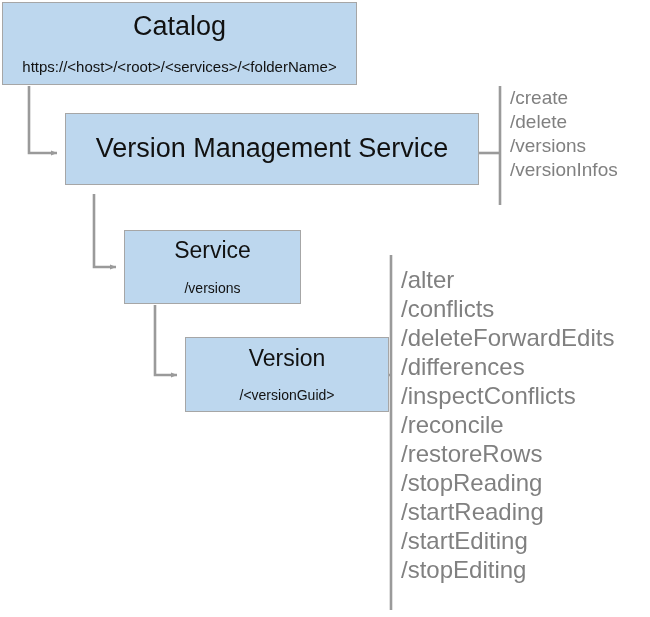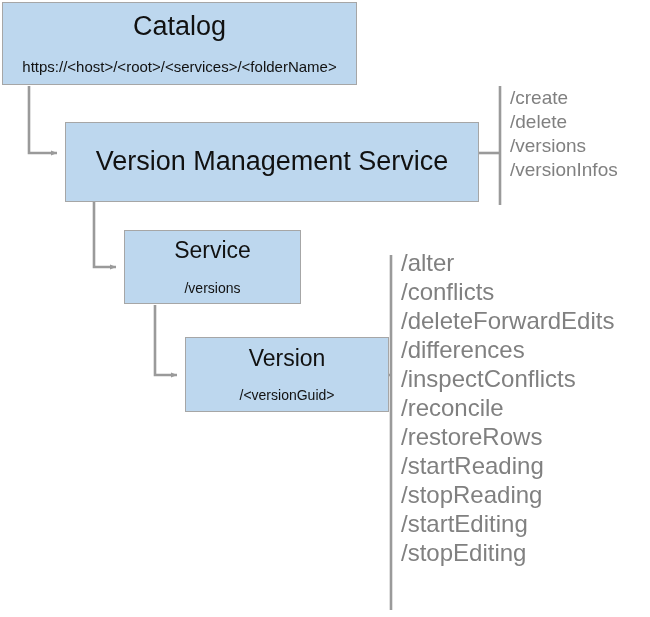--- a/index.html
+++ b/index.html
@@ -55,23 +55,23 @@
     top: 2px;
     width: 355px;
     height: 83px;
   }
   #node-catalog .title { font-size: 27px; }
   #node-catalog .subtitle { font-size: 15px; }
 
   
   #node-vms {
     left: 65px;
-    top: 122px;
+    top: 113px;
     width: 414px;
-    height: 80px;
+    height: 72px;
   }
   #node-vms .title { font-size: 27px; }
   #node-vms .subtitle { font-size: 14px; }
 
   
   #node-versions {
     left: 124px;
     top: 230px;
     width: 177px;
     height: 74px;
@@ -100,21 +100,21 @@
     white-space: nowrap;
   }
   #ops-vms {
     left: 510px;
     top: 88px;
     font-size: 19px;
   }
   #ops-vms .op-item { padding-bottom: 5px; }
   #ops-version {
     left: 401px;
-    top: 251px;
+    top: 268px;
     font-size: 24px;
   }
   #ops-version .op-item { padding-bottom: 5px; }
 </style>
 </head>
 <body>
 
 <div id="diagram">
 
   <svg id="connectors" viewBox="0 0 650 617" width="650" height="617" xmlns="http://www.w3.org/2000/svg">
@@ -164,19 +164,19 @@
     </div>
 
   <div class="op-list" id="ops-version">
       <div class="op-item">/alter</div>
       <div class="op-item">/conflicts</div>
       <div class="op-item">/deleteForwardEdits</div>
       <div class="op-item">/differences</div>
       <div class="op-item">/inspectConflicts</div>
       <div class="op-item">/reconcile</div>
       <div class="op-item">/restoreRows</div>
+      <div class="op-item">/stopReading</div>
       <div class="op-item">/startReading</div>
-      <div class="op-item">/stopReading</div>
       <div class="op-item">/startEditing</div>
       <div class="op-item">/stopEditing</div>
     </div>
 
 </div>
 
 </body></html>

